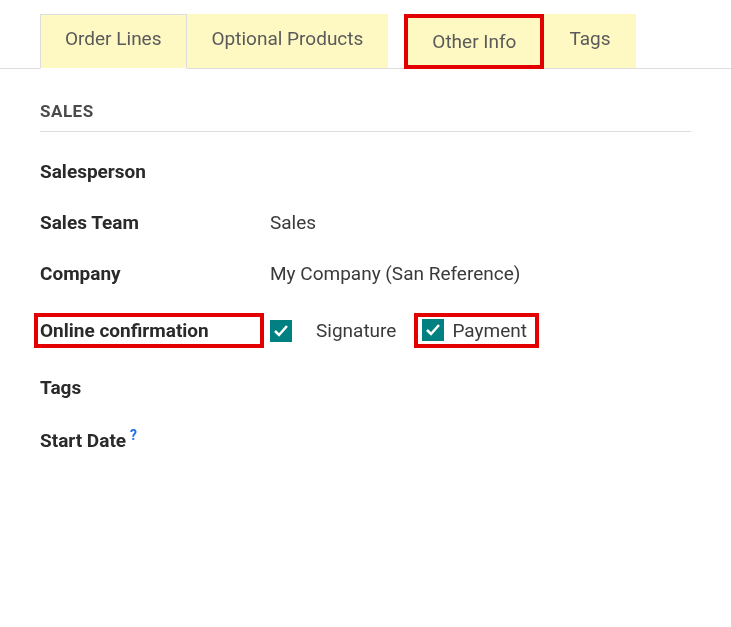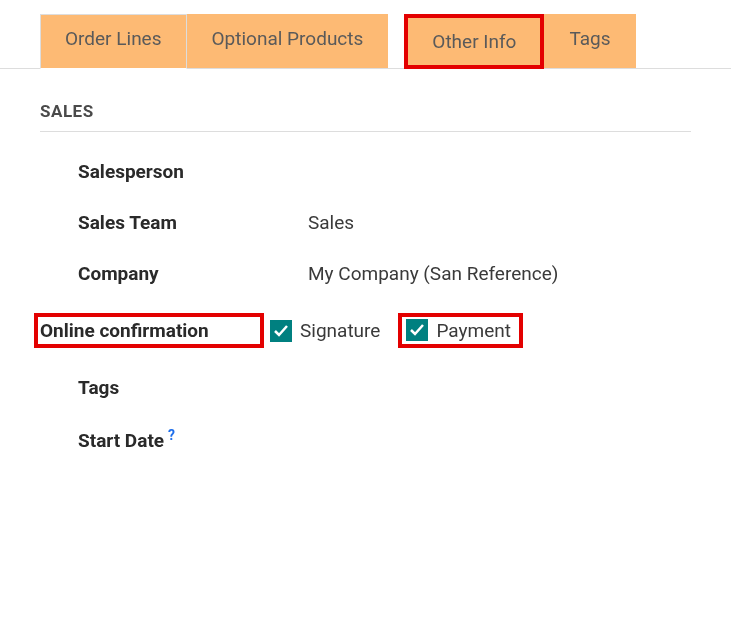--- a/index.html
+++ b/index.html
@@ -19,21 +19,21 @@
       border-bottom: 1px solid #ddd;
       padding-left: 40px;
       padding-top: 14px;
     }
     .tab {
       padding: 12px 24px;
       font-size: 19px;
       color: #5a5a5a;
       cursor: pointer;
       border: 1px solid transparent;
-      background: #fdba74;
+      background: #fef9c3;
     }
     .tab:first-child {
       border: 1px solid #ddd;
       border-bottom: 1px solid #fff;
       margin-bottom: -1px;
     }
     .highlight-red-tab {
       border: 4px solid #e30000 !important;
       margin-bottom: -1px;
       margin-left: 16px;
@@ -53,42 +53,41 @@
     .form-row {
       display: flex;
       align-items: center;
       margin-bottom: 28px;
     }
     .form-label {
       width: 230px;
       font-size: 19px;
       font-weight: 700;
       color: #2a2a2a;
-      margin-left: 38px;
     }
     .form-value {
       font-size: 19px;
       color: #3a3a3a;
       font-weight: 400;
     }
     .highlight-red-label {
       display: inline-block;
       border: 4px solid #e30000;
       padding: 2px 2px;
       margin-left: -6px;
     }
     .checkbox-group {
       display: flex;
       align-items: center;
       gap: 18px;
     }
     .checkbox-item {
       display: flex;
       align-items: center;
-      gap: 8px;
+      gap: 24px;
     }
     .checkbox {
       width: 22px;
       height: 22px;
       background: #008080;
       display: flex;
       align-items: center;
       justify-content: center;
       cursor: pointer;
     }

